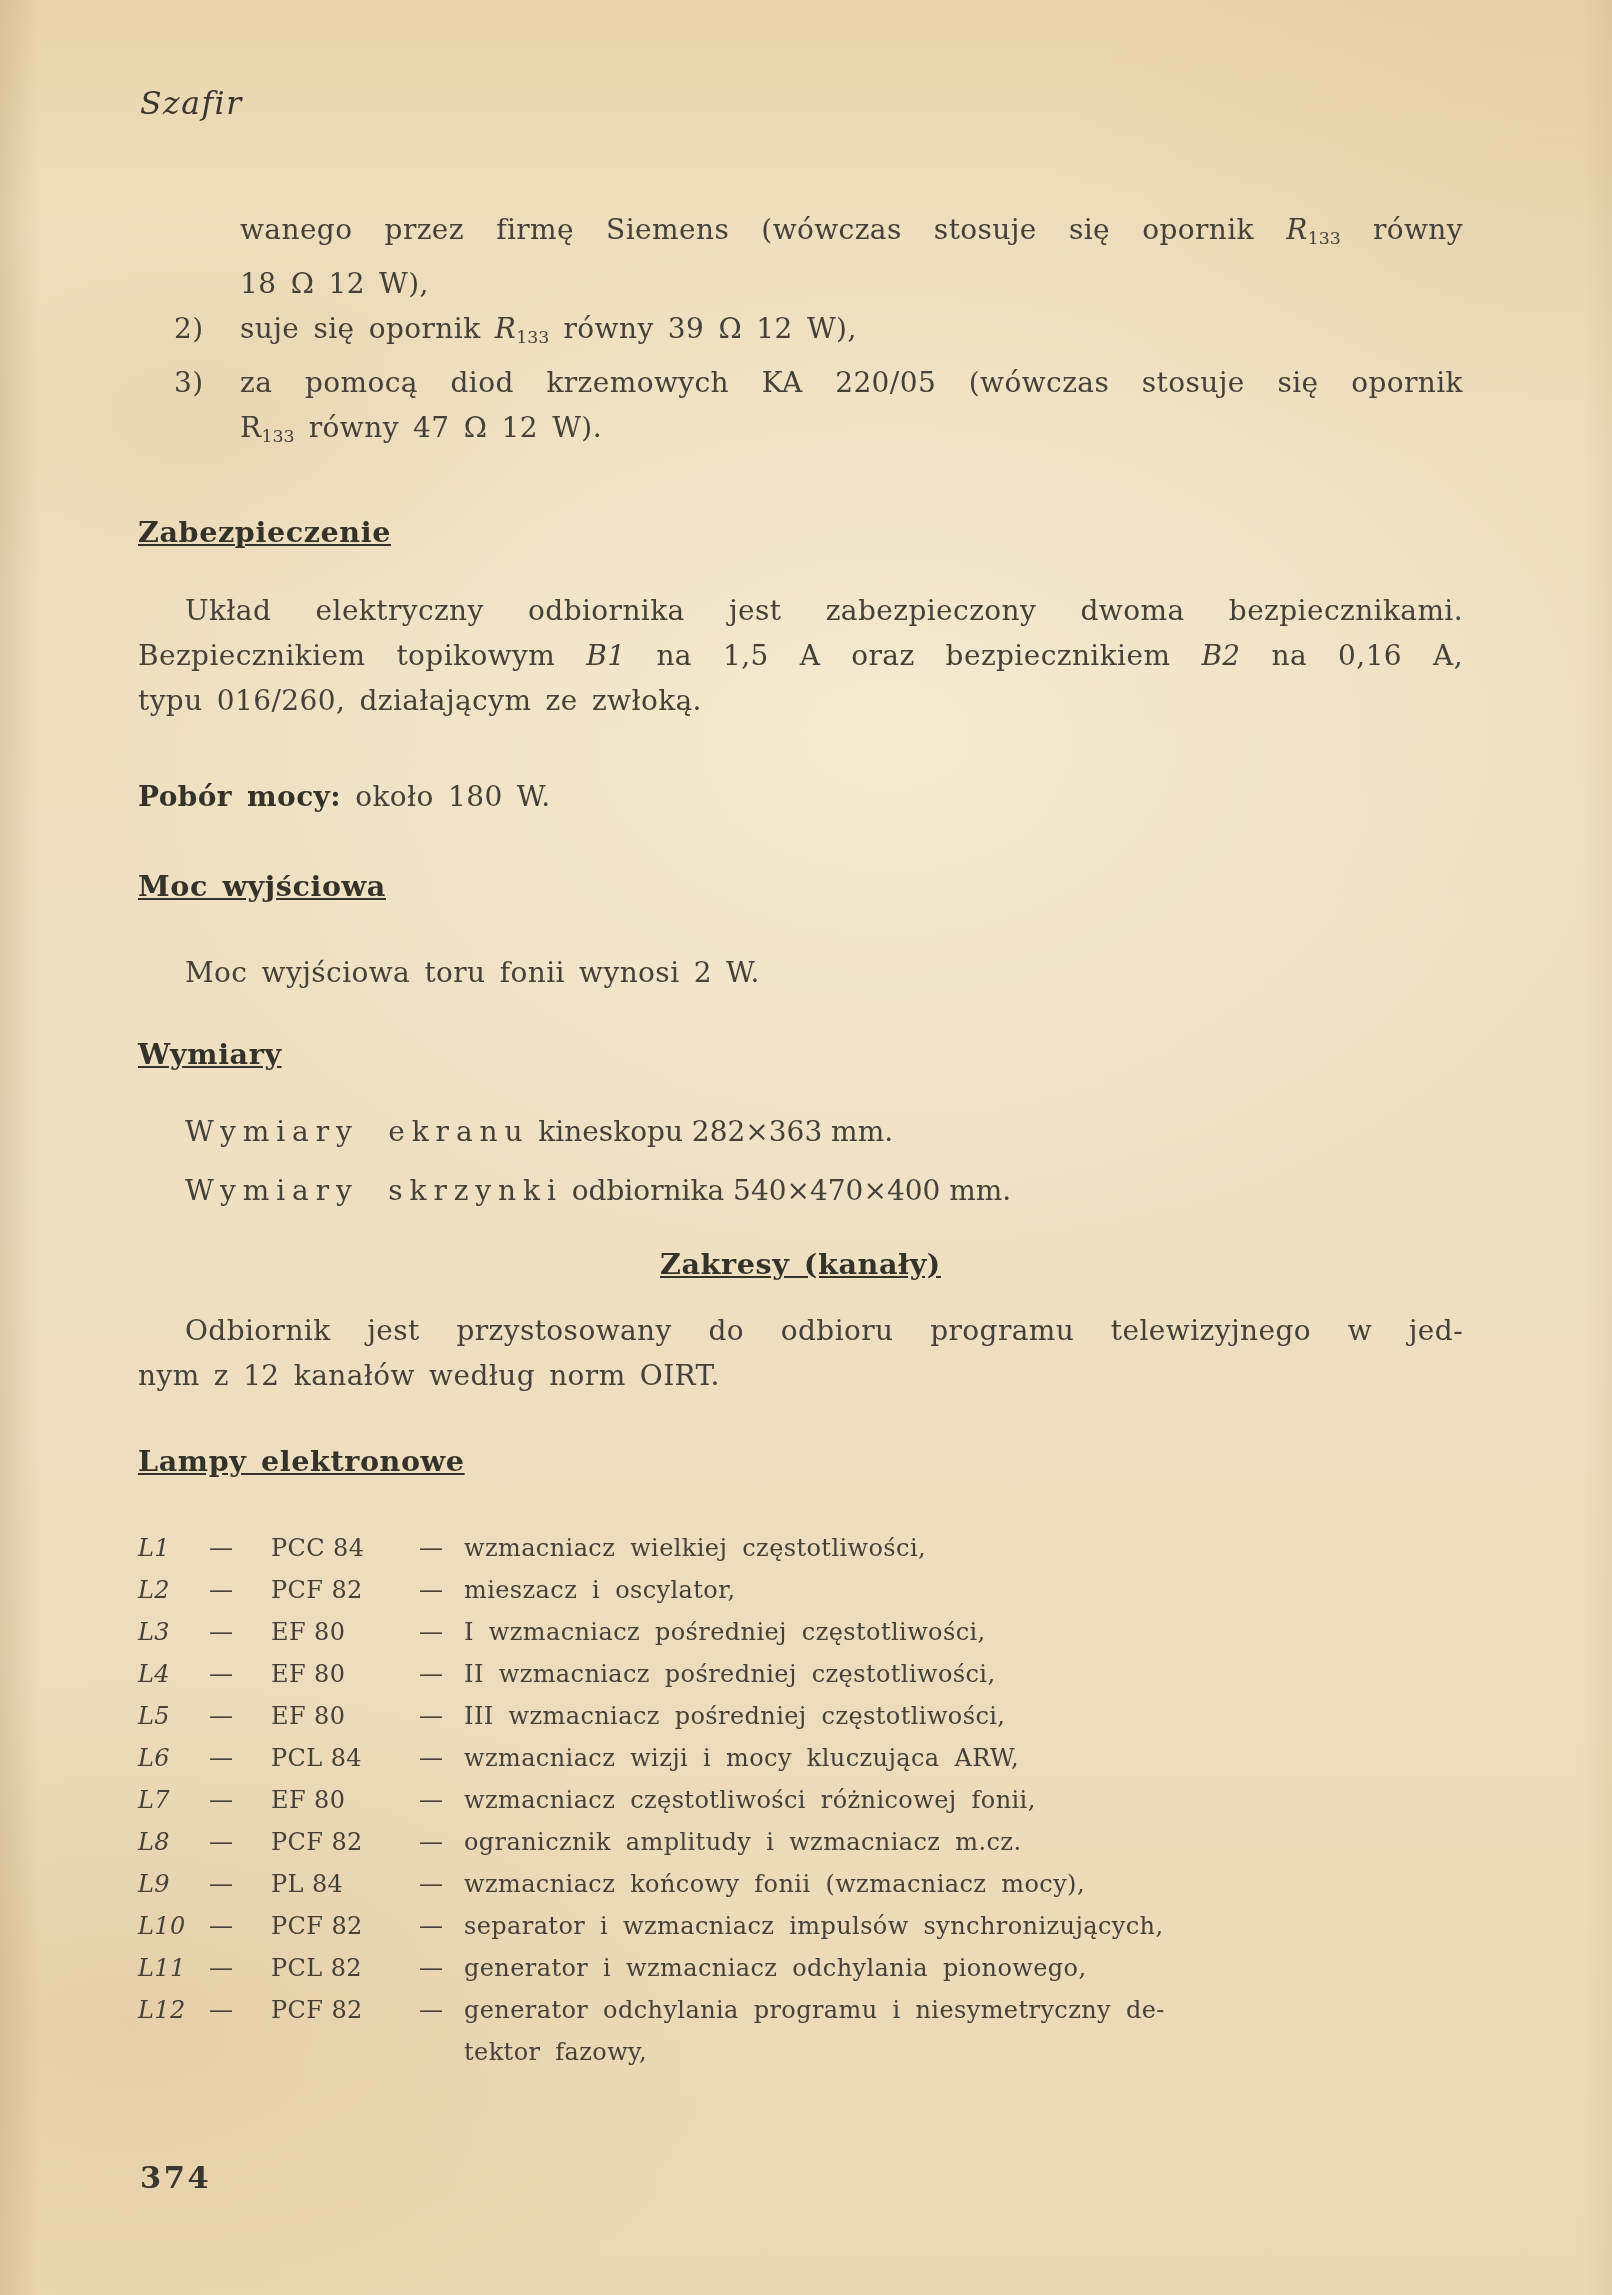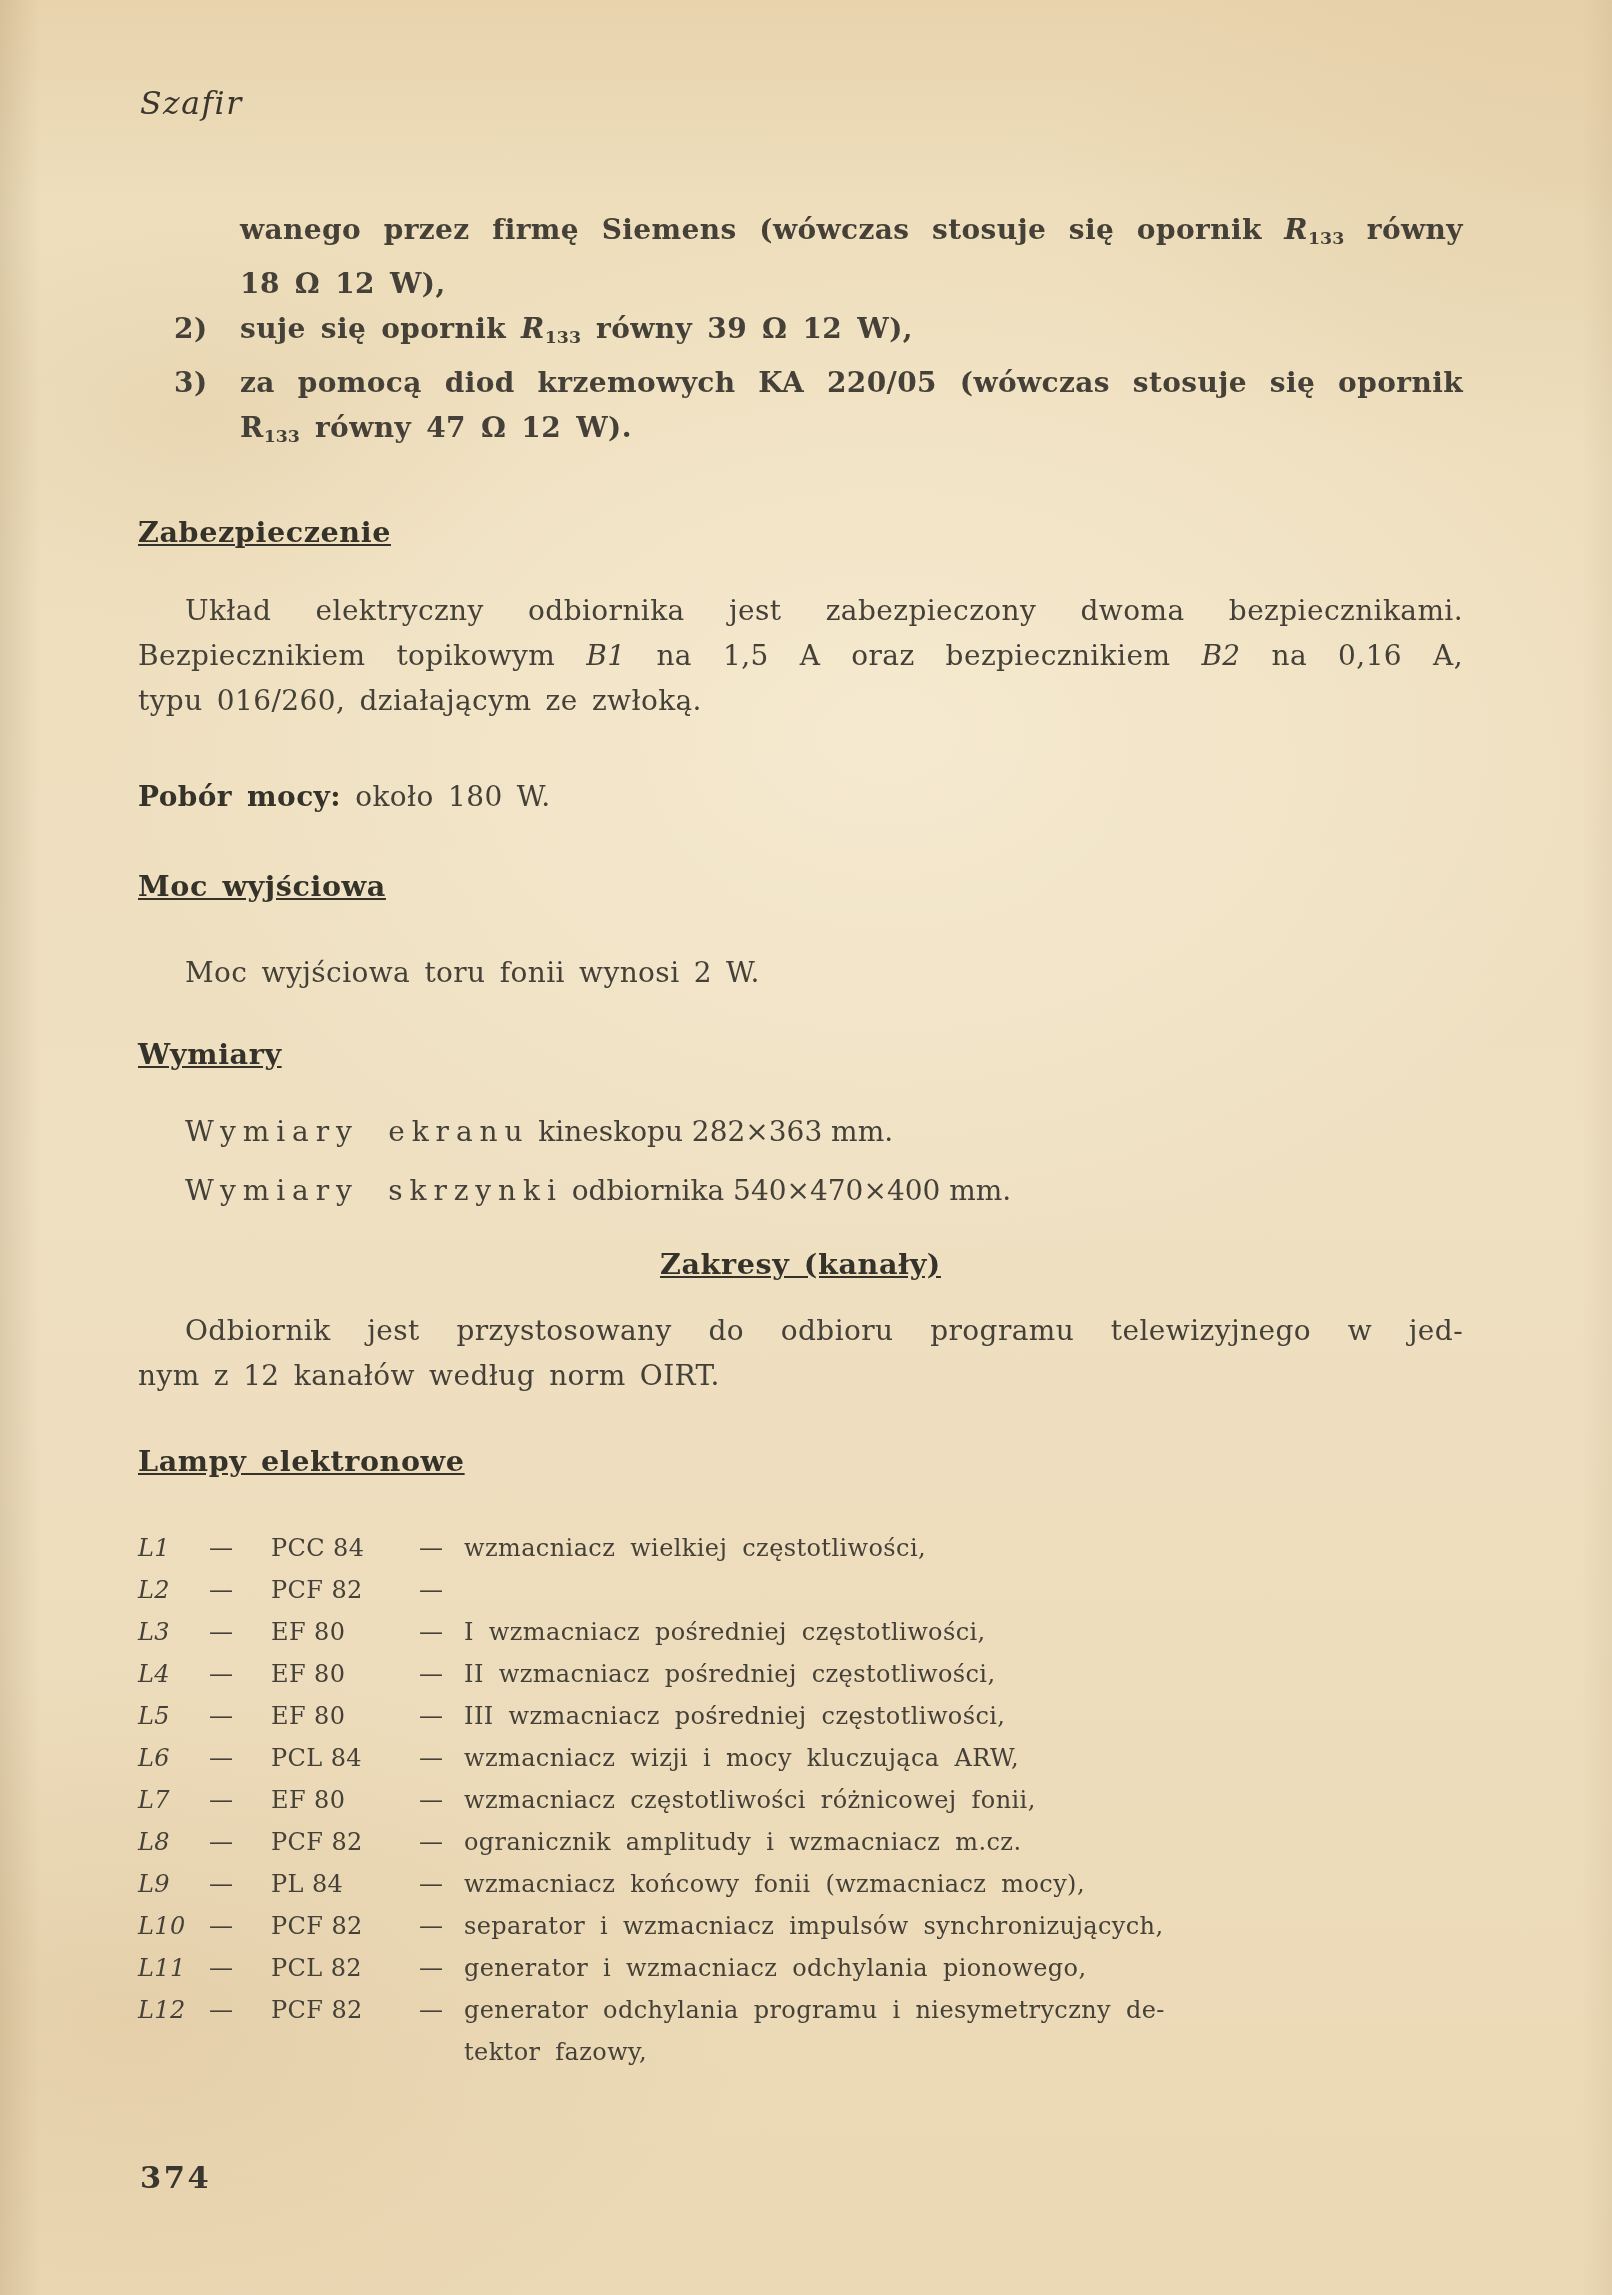--- a/index.html
+++ b/index.html
@@ -23,21 +23,21 @@
     position:absolute;left:140px;top:85px;
     font-style:italic;font-size:31.5px;letter-spacing:1.5px;color:#3a362d;
   }
   .content{position:absolute;left:138px;top:207px;width:1325px;}
   .line{font-size:28px;line-height:45px;word-spacing:4.9px;letter-spacing:0.4px;}
   .jline{text-align:justify;text-align-last:justify;}
   .sect{font-size:28.6px;font-weight:700;letter-spacing:0.6px;word-spacing:3.9px;color:#35322a;line-height:41px;text-decoration:underline;}
   .b{font-weight:700;color:#35322a;}
   .it{font-style:italic;}
   sub{font-size:0.62em;vertical-align:-0.28em;letter-spacing:0;word-spacing:0;}
-  .li{display:flex;font-weight:bold;}
+  .li{display:flex;}
   .li-num{margin-left:36px;width:66px;flex:none;}
   .li-body{flex:1;min-width:0;}
   .li-body--nonum{margin-left:102px;flex:1;min-width:0;}
   .first-indent{text-indent:47px;}
   .pad-indent{padding-left:47px;}
   .h-zab{margin-top:53px;}
   .para-zab{margin-top:35px;}
   .pobor{margin-top:51px;}
   .h-moc{margin-top:47px;}
   .para-moc{margin-top:43px;}
@@ -123,20 +123,21 @@
         <div class="t-dash1">—</div>
         <div class="t-type">PCC 84</div>
         <div class="t-dash2">—</div>
         <div class="t-desc">wzmacniacz wielkiej częstotliwości,</div>
       </div>
       <div class="tube-row">
         <div class="t-label">L2</div>
         <div class="t-dash1">—</div>
         <div class="t-type">PCF 82</div>
         <div class="t-dash2">—</div>
+        <div class="t-desc">mieszacz i oscylator,</div>
       </div>
       <div class="tube-row">
         <div class="t-label">L3</div>
         <div class="t-dash1">—</div>
         <div class="t-type">EF 80</div>
         <div class="t-dash2">—</div>
         <div class="t-desc">I wzmacniacz pośredniej częstotliwości,</div>
       </div>
       <div class="tube-row">
         <div class="t-label">L4</div>

